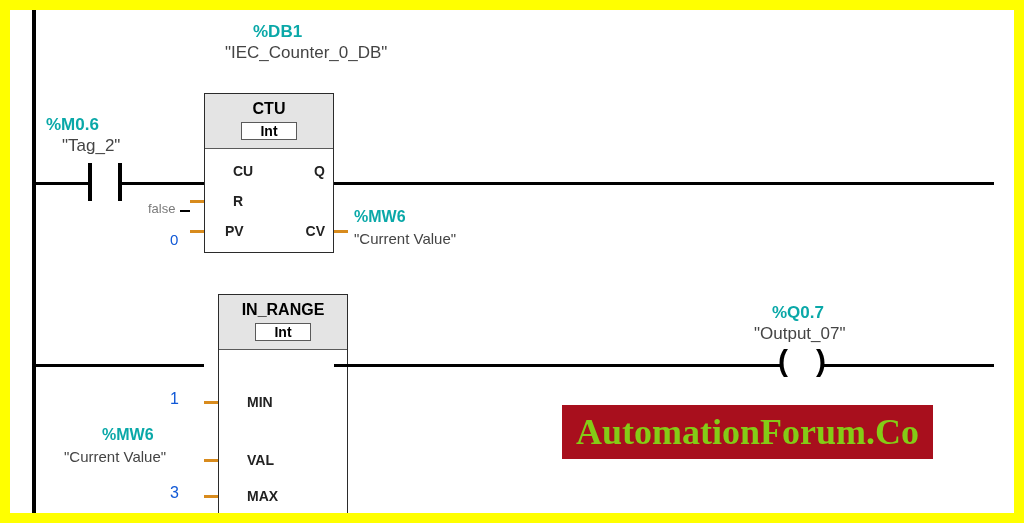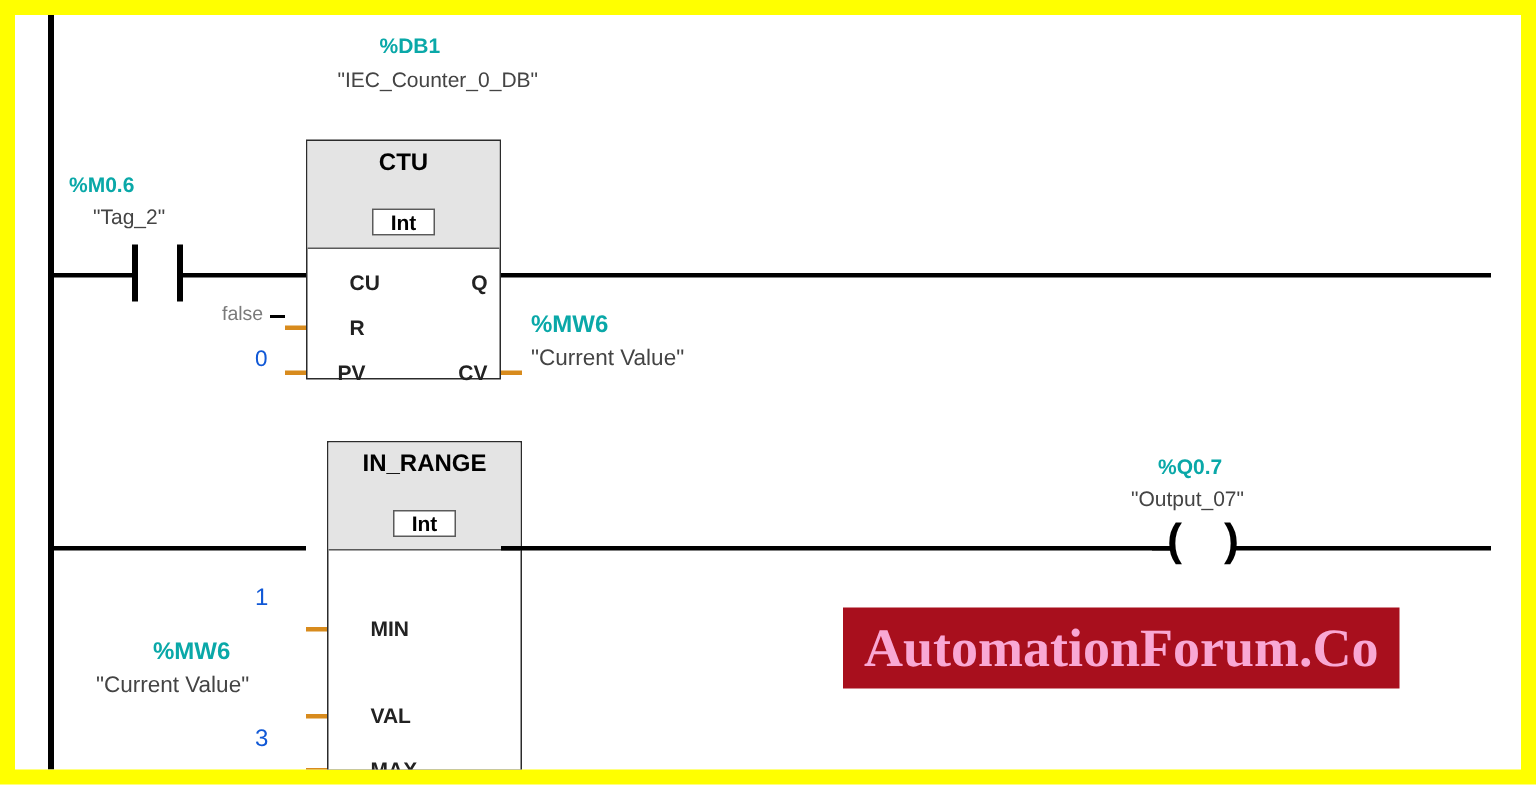--- a/index.html
+++ b/index.html
@@ -5,34 +5,34 @@
   * { box-sizing: border-box; }
   body { margin:0; font-family: "Segoe UI", Arial, sans-serif; background:#fff; }
   .canvas { position:relative; width:1024px; height:523px;
             border:10px solid #ffff00; background:#fff; overflow:hidden; }
   .rail { position:absolute; left:22px; top:0; width:4px; height:100%; background:#000; }
   .rung { position:absolute; height:3px; background:#000; }
   .tealtxt { color:#0aa8a8; font-weight:600; }
   .namelbl { color:#444; }
   .literal { color:#1058d6; }
   .greytxt { color:#7a7a7a; }
-  .lbl { position:absolute; white-space:nowrap; font-size:14px; }
+  .lbl { position:absolute; white-space:nowrap; font-size:17px; }
   .blkhdr { background:#e4e4e4; border-bottom:1px solid #5a5a5a;
             text-align:center; font-weight:600; padding:6px 0 2px; }
   .blkhdr .sub { display:block; font-weight:600; font-size:14px;
-                 border:1px solid #5a5a5a; width:42px; margin:21px auto 6px;
+                 border:1px solid #5a5a5a; width:56px; margin:4px auto 6px;
                  background:#fff; }
   .block { position:absolute; border:1px solid #2b2b2b; background:#fff; }
   .pins { position:relative; }
   .pin { position:absolute; width:14px; height:3px; background:#d88b1d; }
   .pinlbl { position:absolute; font-size:14px; font-weight:600; color:#222;margin-left:20px; }
   .contact { position:absolute; }
   .contact .bar { position:absolute; width:4px; height:38px; background:#000; }
   .coil { position:absolute; font-weight:700; font-size:30px; }
-  .banner { position:absolute; background:#a80f1d; color:#f9a8d4;
+  .banner { position:absolute; background:#a80f1d; color:#84cc16;
             font-family:"Times New Roman", serif; font-weight:700;
             font-size:36px; padding:6px 14px; white-space:nowrap; }
 </style>
 </head>
 <body>
 
 <div class="canvas">
 
   <div class="rail"></div>
 

